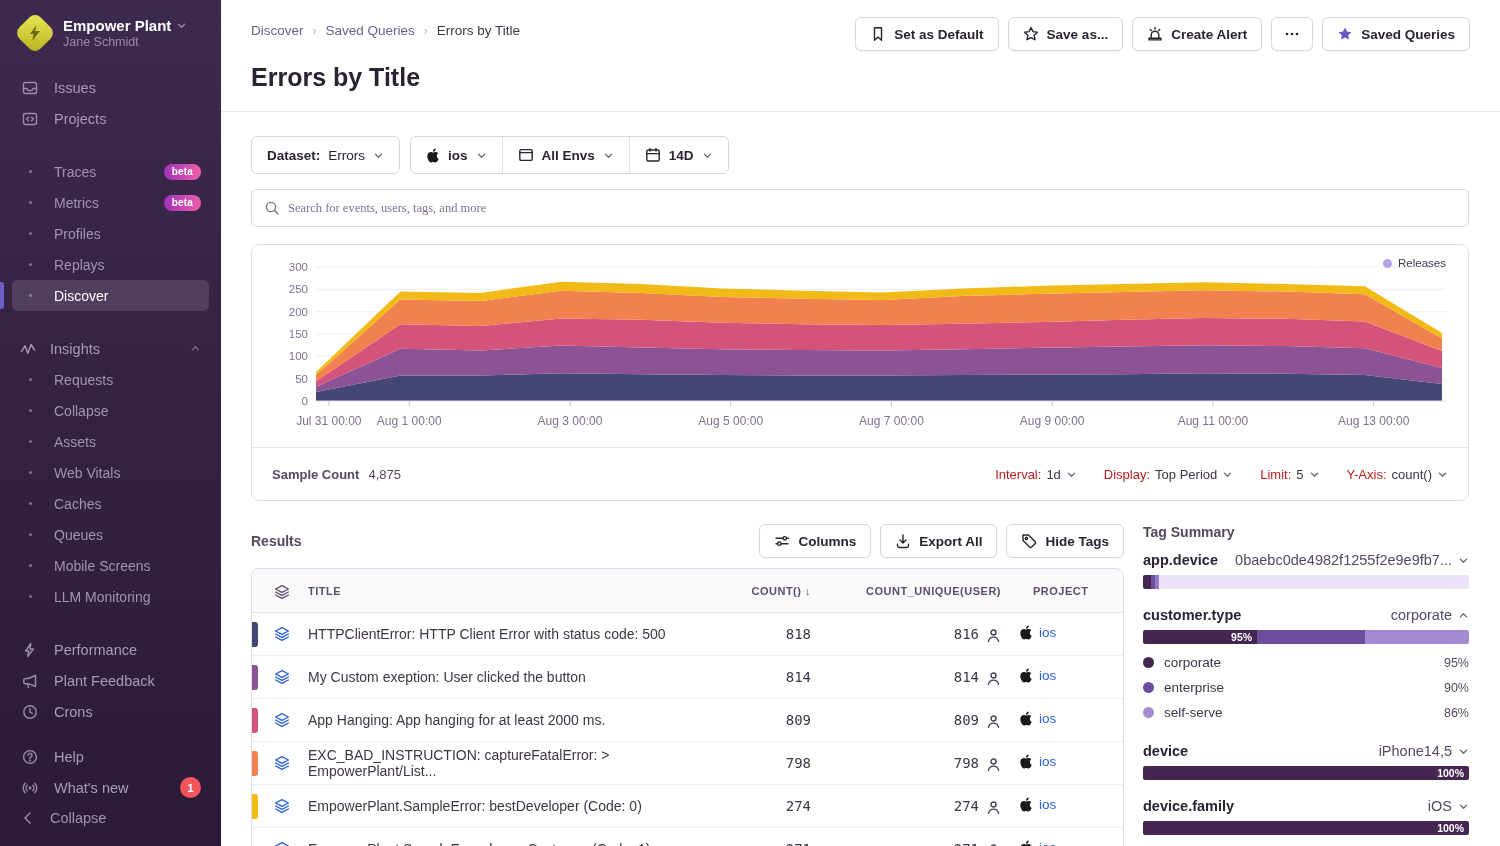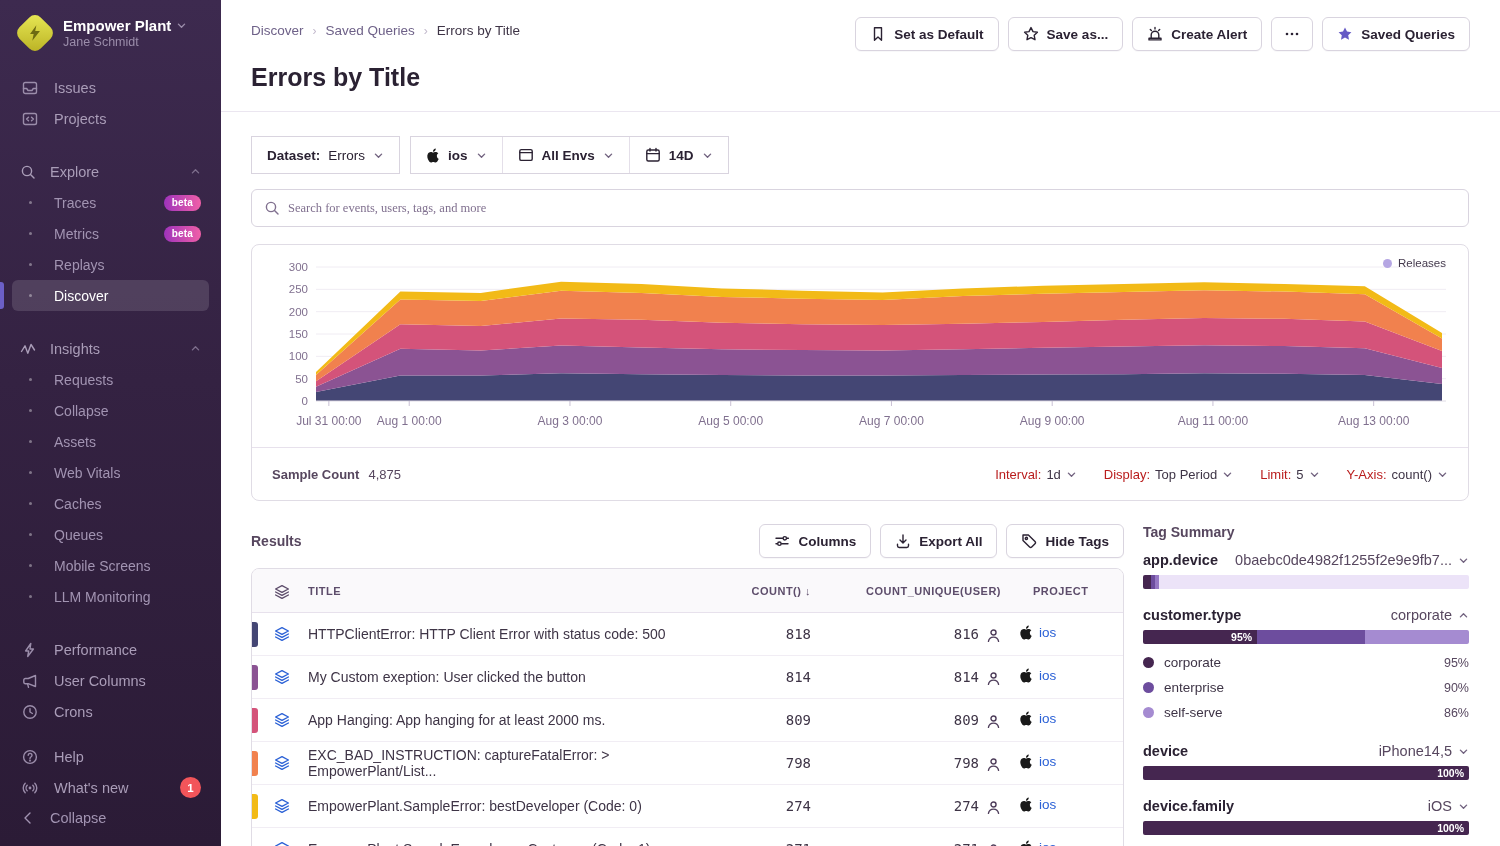--- a/index.html
+++ b/index.html
@@ -57,21 +57,21 @@
     font-weight:600; color:#2b2233; cursor:pointer; box-shadow:0 1px 1px rgba(43,34,51,.03); }
   .btn .bi { display:flex; color:#2b2233; }
   .btn.more { padding:0 12px; }
   .star-purple { color:#6559c5; }
 
   .main-body { padding:24px 31px 0 30px; flex:1; min-height:0; }
 
   
   .filter-row { display:flex; align-items:center; gap:10px; }
   .pill { display:inline-flex; align-items:center; height:38px; border:1px solid #d9d4df;
-    border-radius:0; background:#fff; font-size:13.5px; cursor:pointer; }
+    border-radius:6px; background:#fff; font-size:13.5px; cursor:pointer; }
   .pill .seg { display:flex; align-items:center; gap:8px; padding:0 15px; height:100%; }
   .pill .seg + .seg { border-left:1px solid #e4dfe9; }
   .bold-lab { font-weight:700; }
   .chev { color:#71627f; display:flex; }
 
   
   .search-bar { margin-top:15px; height:38px; border:1px solid #d9d4df; border-radius:6px;
     display:flex; align-items:center; padding:0 12px; gap:8px; background:#fff; }
   .search-bar input { border:none; outline:none; flex:1; font-family:Liberation Serif, serif;
     font-size:12.5px; color:#3e3446; background:transparent; }
@@ -176,48 +176,39 @@
         <div class="nav-item">
           <span class="ni-icon">
             <svg class="ic" width="16" height="16" viewBox="0 0 16 16" fill="none" stroke="currentColor" stroke-width="1.4" stroke-linecap="round" stroke-linejoin="round">
               <rect x="1.5" y="2.5" width="13" height="11" rx="1.8"></rect>
               <path d="M6.5 6.2L4.6 8l1.9 1.8M9.5 6.2L11.4 8l-1.9 1.8"></path>
             </svg>
           </span>
           <span>Projects</span>
         </div>
         <div class="nav-sec">
-          <div class="nav-sec-head">
-            <span class="ni-icon">
-              <svg class="ic" width="16" height="16" viewBox="0 0 16 16" fill="none" stroke="currentColor" stroke-width="1.4" stroke-linecap="round" stroke-linejoin="round">
-                <circle cx="7" cy="7" r="4.6"></circle>
-                <path d="M10.5 10.5L14 14"></path>
-              </svg>
-            </span>
-            <span>Explore</span>
-            <span class="grow"></span>
-            <span class="chev" style="color: rgb(126, 111, 141);">
-              <svg class="ic" width="11" height="11" viewBox="0 0 16 16" fill="none" stroke="currentColor" stroke-width="2" stroke-linecap="round" stroke-linejoin="round">
-                <path d="M3.5 10L8 5.5l4.5 4.5"></path>
-              </svg>
-            </span>
-          </div>
           <div class="sub-item">
             <span class="bullet">
               <i></i>
             </span>
             <span class="lbl">Traces</span>
             <span class="badge-beta">beta</span>
           </div>
           <div class="sub-item">
             <span class="bullet">
               <i></i>
             </span>
             <span class="lbl">Metrics</span>
             <span class="badge-beta">beta</span>
+          </div>
+          <div class="sub-item">
+            <span class="bullet">
+              <i></i>
+            </span>
+            <span class="lbl">Profiles</span>
           </div>
           <div class="sub-item">
             <span class="bullet">
               <i></i>
             </span>
             <span class="lbl">Replays</span>
           </div>
           <div class="sub-item active">
             <span class="active-edge"></span>
             <span class="bullet">
@@ -299,21 +290,21 @@
             </span>
             <span>Performance</span>
           </div>
           <div class="nav-item">
             <span class="ni-icon">
               <svg class="ic" width="16" height="16" viewBox="0 0 16 16" fill="none" stroke="currentColor" stroke-width="1.4" stroke-linecap="round" stroke-linejoin="round">
                 <path d="M13.5 2.5v11L6.2 10.7H3.4A1.6 1.6 0 011.8 9V7.2a1.6 1.6 0 011.6-1.7h2.8L13.5 2.5z"></path>
                 <path d="M5.6 10.8l.9 3.6"></path>
               </svg>
             </span>
-            <span>User Columns</span>
+            <span>Plant Feedback</span>
           </div>
           <div class="nav-item">
             <span class="ni-icon">
               <svg class="ic" width="16" height="16" viewBox="0 0 16 16" fill="none" stroke="currentColor" stroke-width="1.4" stroke-linecap="round" stroke-linejoin="round">
                 <circle cx="8" cy="8" r="6.2"></circle>
                 <path d="M8 4.6V8l2.4 1.5"></path>
               </svg>
             </span>
             <span>Crons</span>
           </div>

